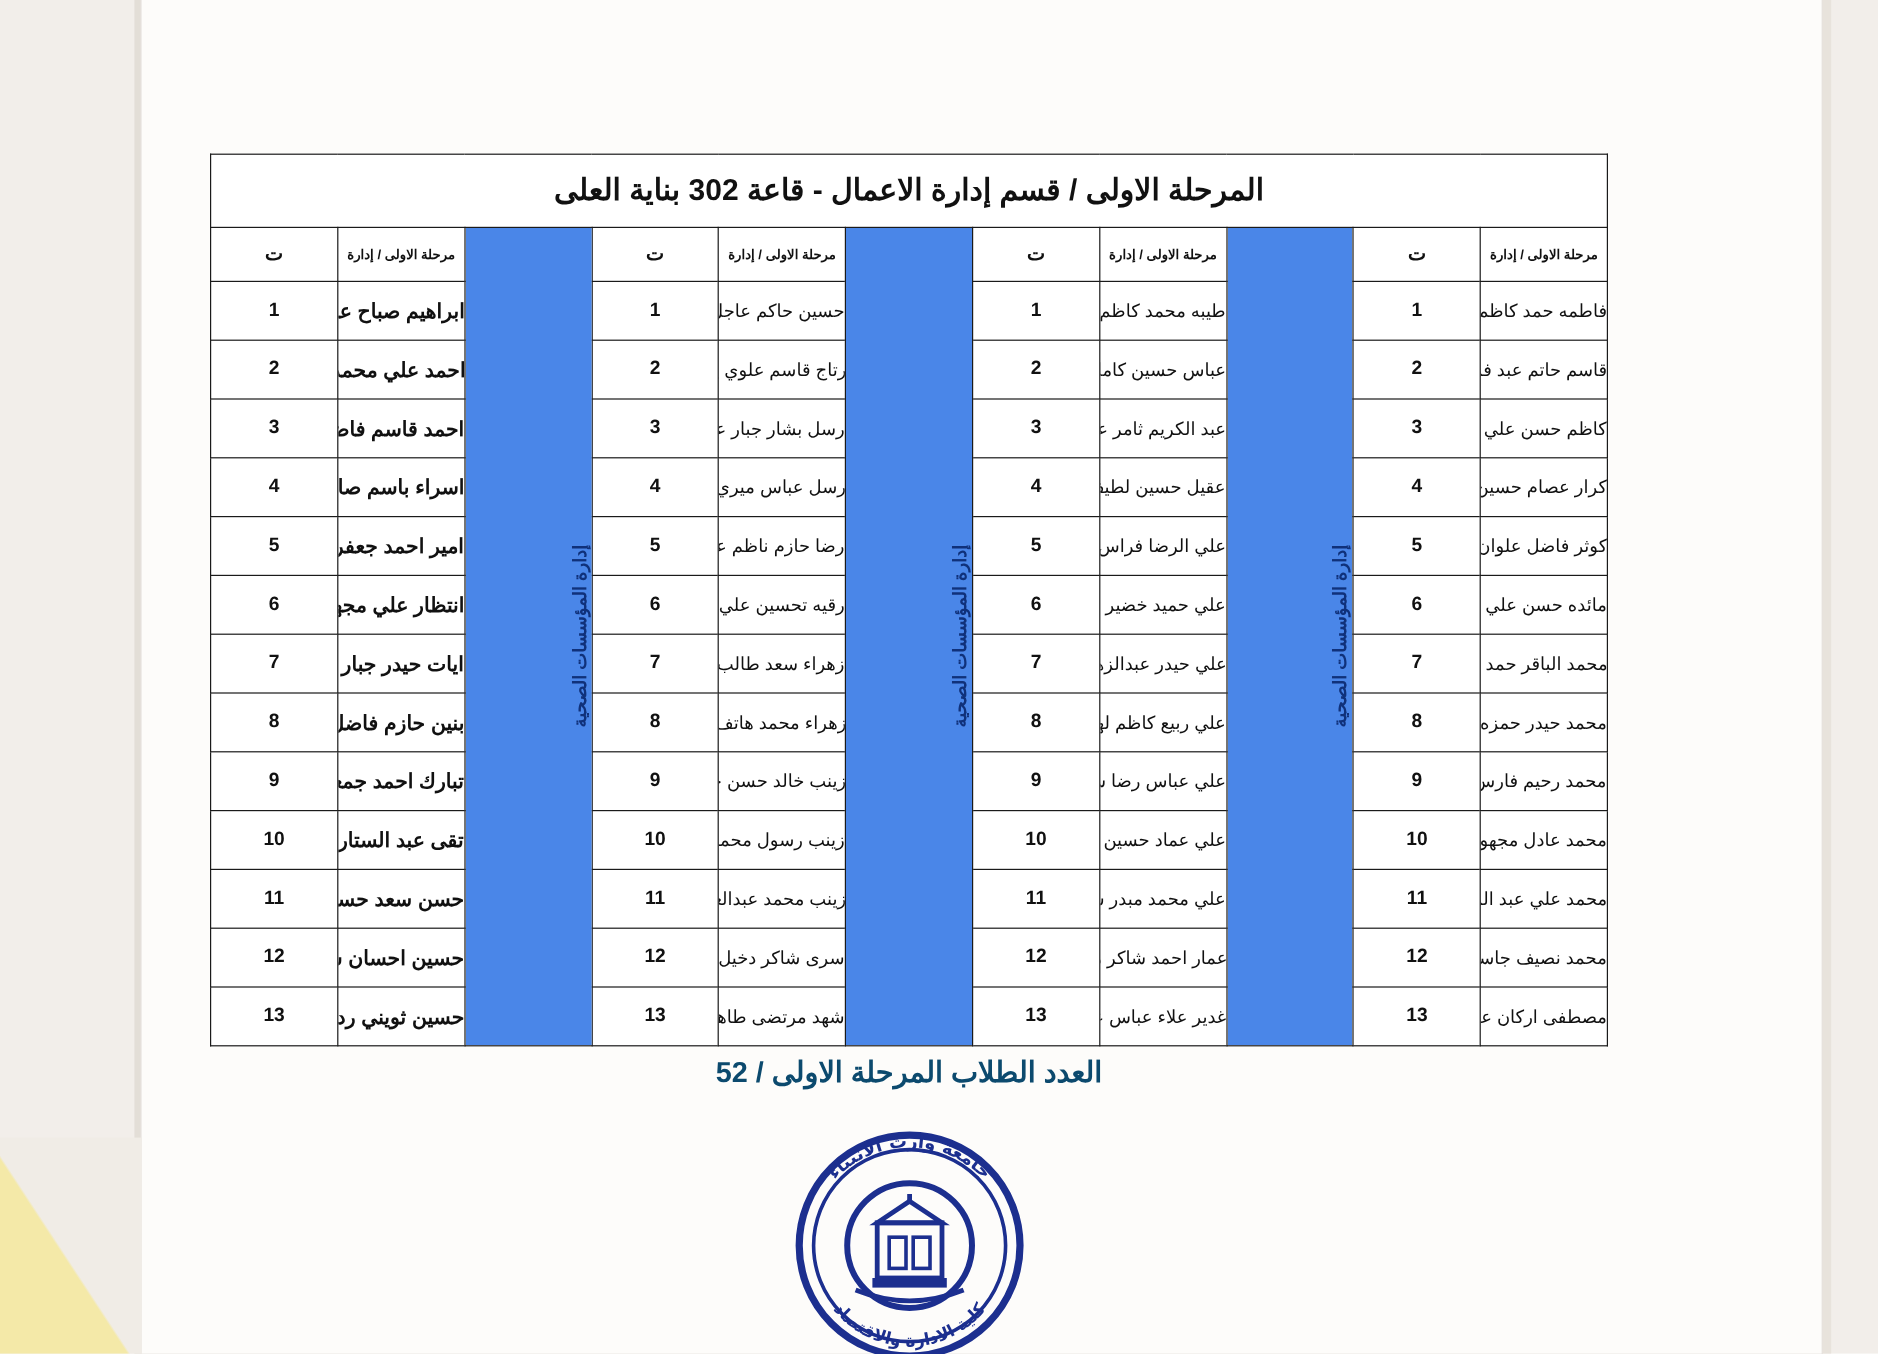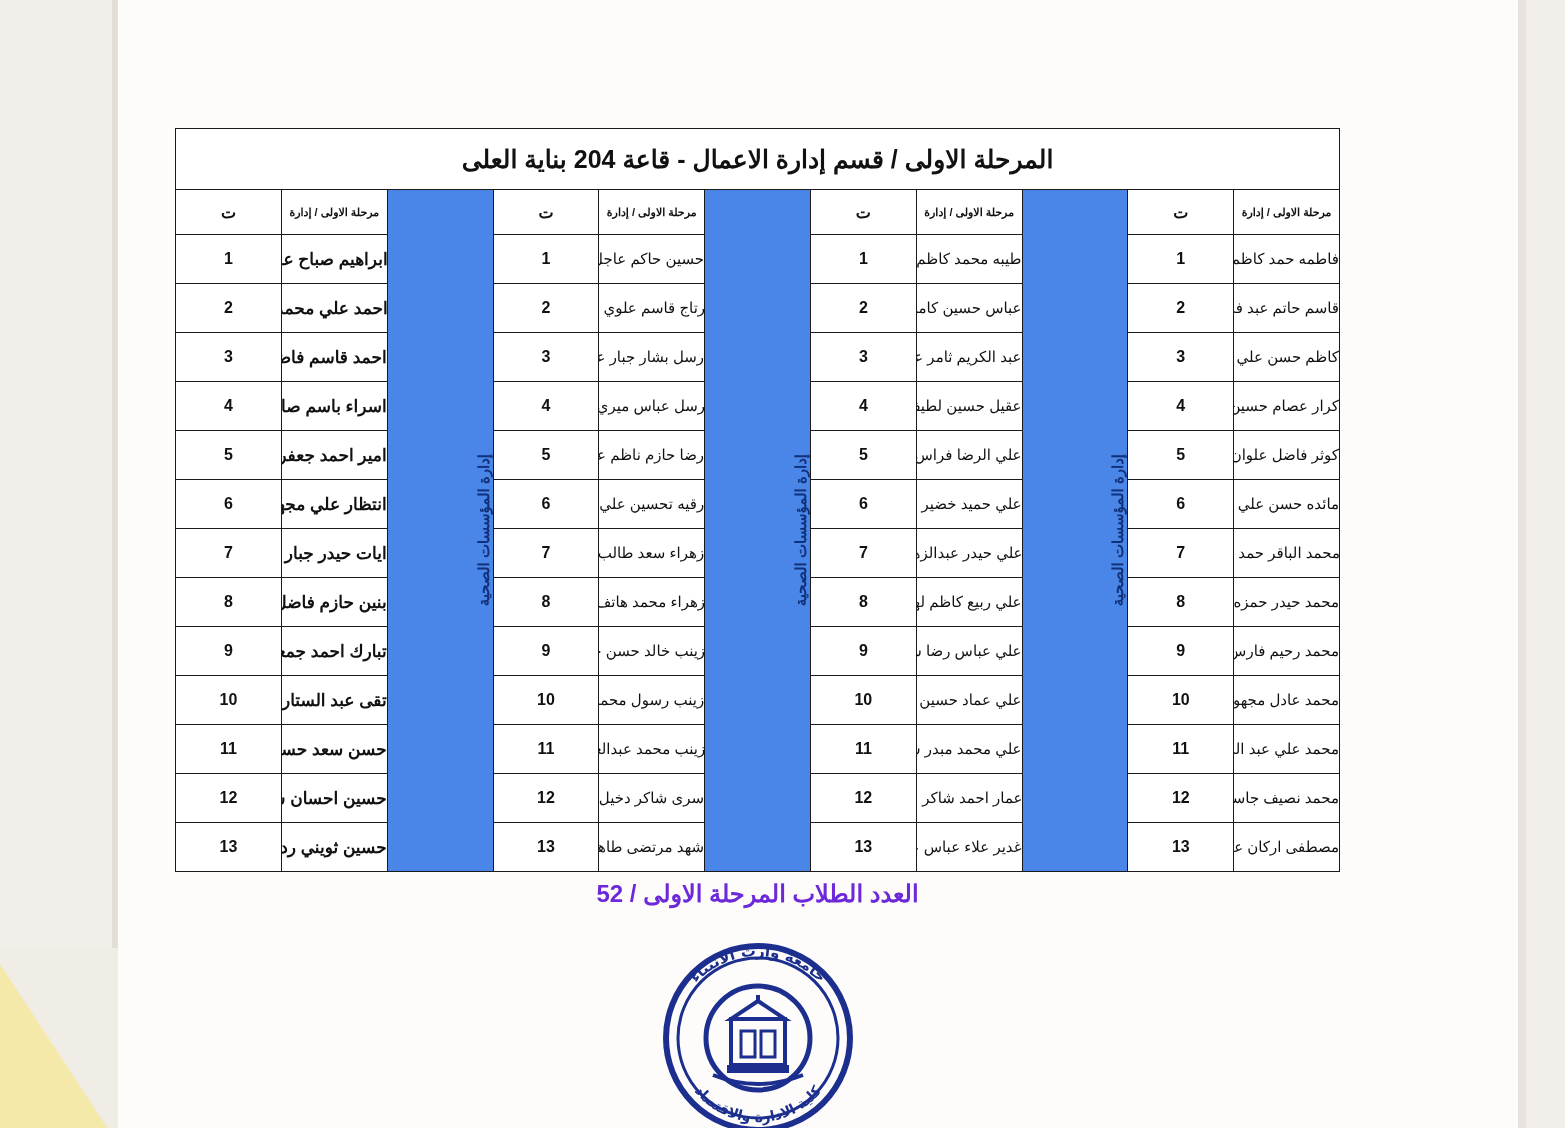--- a/index.html
+++ b/index.html
@@ -131,21 +131,21 @@
   }
 
   .footer-count {
     position: absolute;
     left: 0;
     right: 0;
     top: 752px;
     text-align: center;
     font-size: 24px;
     font-weight: bold;
-    color: #6d28d9;
+    color: #0c4a6e;
   }
 
   
   .stamp {
     position: absolute;
     left: 50%;
     top: 795px;
     transform: translateX(-50%);
     width: 230px;
     height: 230px;
@@ -158,21 +158,21 @@
 <div class="page-bg"></div>
 <div class="paper-edge-left"></div>
 <div class="paper-edge-right"></div>
 <div class="paper"></div>
 <div class="corner-yellow"></div>
 
 <div class="doc">
   <table class="main">
     <tbody>
       <tr>
-        <td class="title-cell" colspan="11">المرحلة الاولى  / قسم إدارة الاعمال - قاعة 204 بناية العلى</td>
+        <td class="title-cell" colspan="11">المرحلة الاولى  / قسم إدارة الاعمال - قاعة 302 بناية العلى</td>
       </tr>
       <tr>
 
         <td class="hdr" style="width:210px">مرحلة الاولى / إدارة</td>
         <td class="hdr num" style="width:42px">ت</td>
         <td class="blue-band" style="width:46px" rowspan="14">
           <div class="band-text">إدارة المؤسسات الصحية</div>
         </td>
         <td class="hdr" style="width:210px">مرحلة الاولى / إدارة</td>
         <td class="hdr num" style="width:42px">ت</td>

